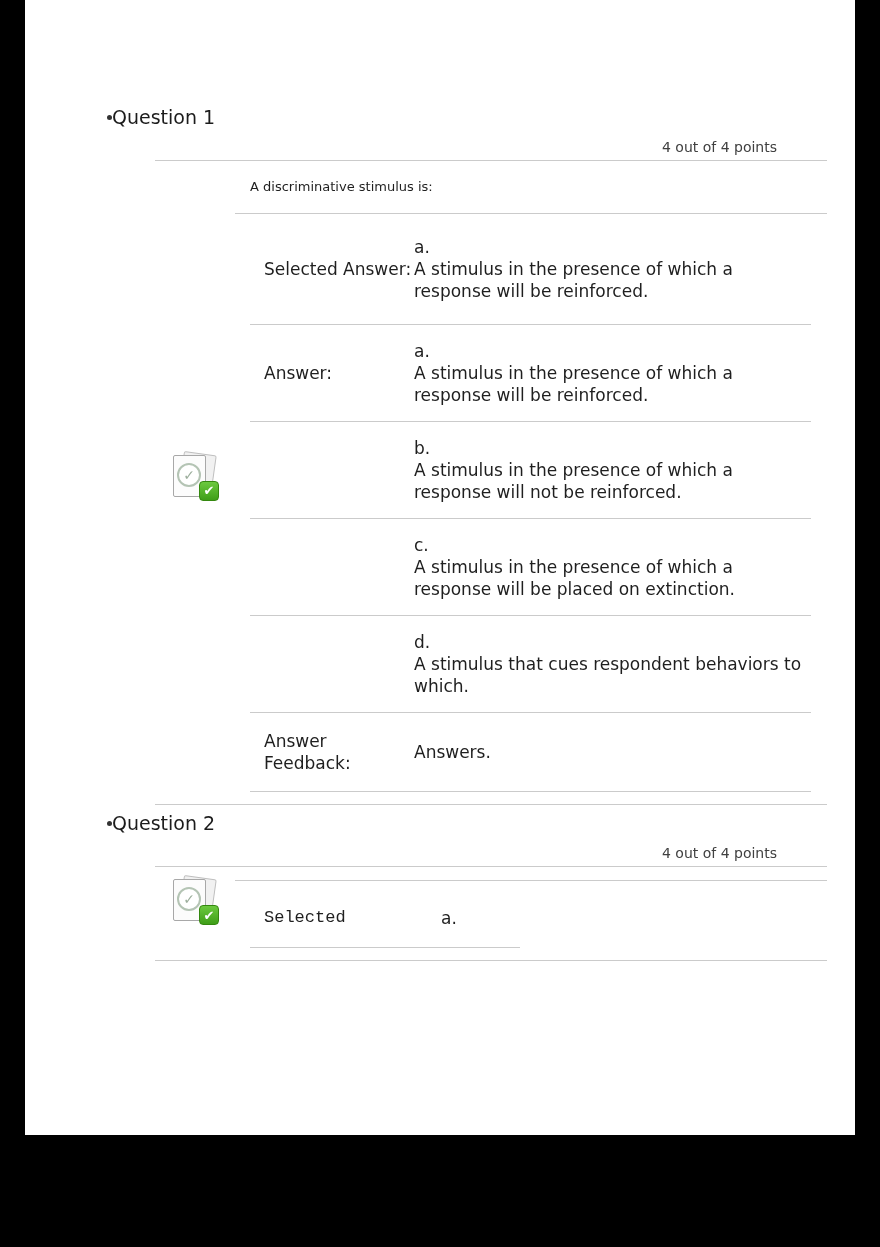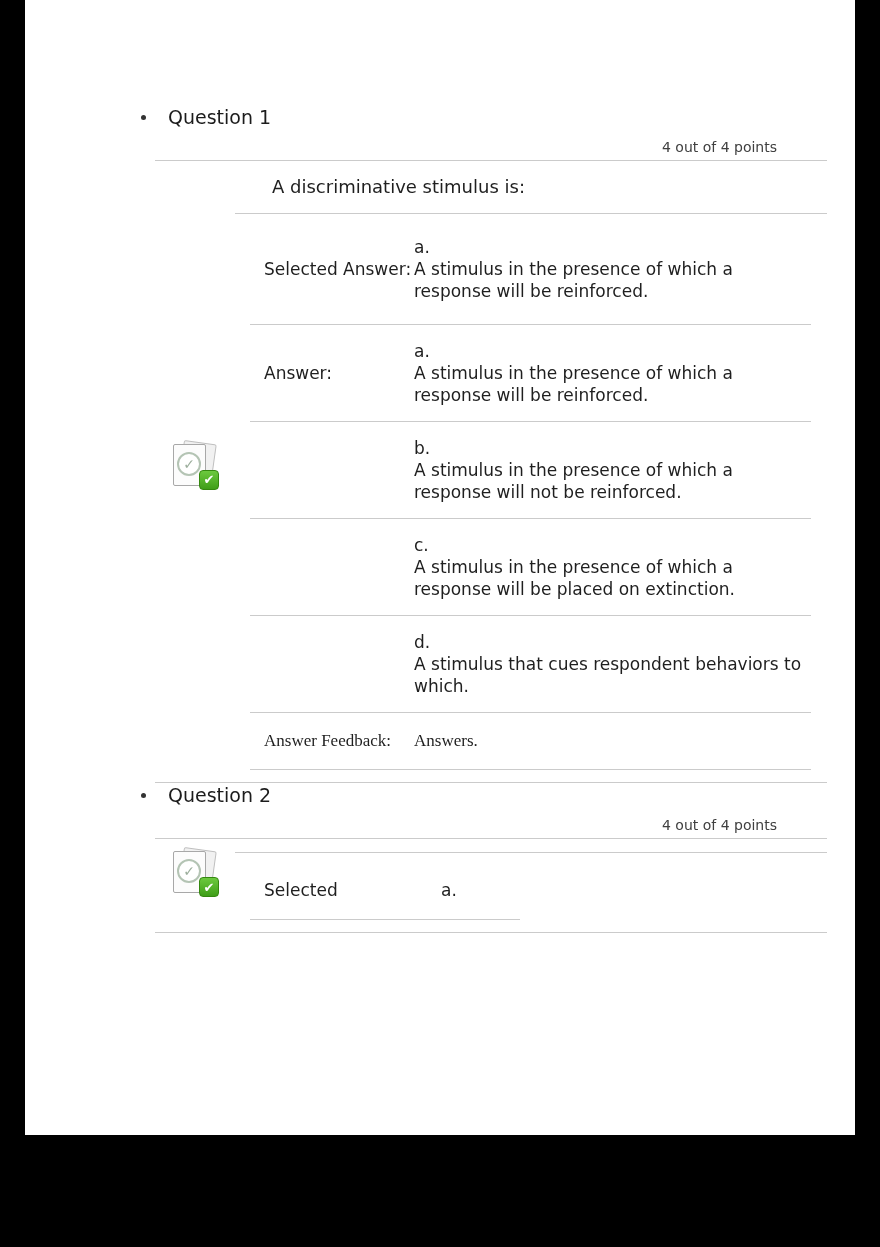--- a/index.html
+++ b/index.html
@@ -12,56 +12,56 @@
   }
   .paper {
     width:830px; height:1135px;
     margin:0 auto;
     background:#ffffff;
     padding-top:105px;
     overflow:hidden;
   }
 
   
-  .q-header { display:flex; align-items:center; gap:22px; padding-left:116px; }
+  .q-header { display:flex; align-items:center; padding-left:82px; }
   .bullet-dot { width:5px; height:5px; border-radius:50%; background:#333333; flex:0 0 auto; }
   .q-title { font-size:19px; line-height:24px; color:#1c1c1c; }
   .q-points { text-align:right; padding-right:78px; font-size:14px; line-height:18px; margin-top:9px; color:#404040; }
 
   
   .rule { height:1px; background:#cbcbcb; }
   .rule-header { margin:4px 28px 0 130px; }
   .rule-end { margin:12px 28px 0 130px; }
   .rule-question { margin:15px 0 0 -15px; width:592px; }
   .rule-short { width:270px; }
 
   
   .q-body { display:flex; }
   .icon-col { flex:0 0 225px; padding-left:143px; display:flex; }
   .q1 .icon-col { align-items:center; }
   .q2 .icon-col { align-items:flex-start; padding-top:9px; }
   .content-col { flex:1; padding-right:20px; }
-  .question-text { font-size:18px; line-height:22px; margin-top:15px; max-width:585px;margin-left:22px; }
+  .question-text { font-size:13px; line-height:22px; margin-top:15px; max-width:585px; }
   .q2 .question-text { margin-top:13px; }
   .q2 .rule-question { margin-top:13px; }
 
   
   .answers-table { width:561px; }
   .answer-row { display:flex; align-items:center; border-bottom:1px solid #cbcbcb; padding:15px 0; }
   .row-selected { padding:22px 0; }
-  .row-feedback { padding:17px 0;font-family:Liberation Serif, serif; }
+  .row-feedback { padding:17px 0; }
   .q2 .answer-row { border-bottom:none; padding:26px 0 18px 0; }
   .cell-label { flex:0 0 164px; padding-left:14px; font-size:17px; line-height:22px; }
-  .q2 .cell-label { flex-basis:191px; }
+  .q2 .cell-label { flex-basis:191px;font-family:Liberation Mono, monospace; }
   .cell-value { flex:1; font-size:17px; line-height:22px; }
   .answer-letter:empty, .answer-text:empty { display:none; }
   .answer-letter, .answer-text { display:block; }
 
   
-  .q2 .q-header { }
+  .q2 .q-header { margin-top:6px; }
 
   
   .correct-icon { position:relative; width:54px; height:50px; }
   .doc { position:absolute; width:33px; height:42px; background:#fcfcfc; border:1px solid #a8a8a8; border-radius:2px; }
   .doc-back { left:13px; top:1px; transform:rotate(8deg); background:#f1f1f1; border-color:#bfbfbf; }
   .doc-front { left:5px; top:3px; }
   .circle-check {
     position:absolute; left:9px; top:11px; width:24px; height:24px;
     border:2px solid #b4c4b4; border-radius:50%;
     background:rgba(255,255,255,0.85);

